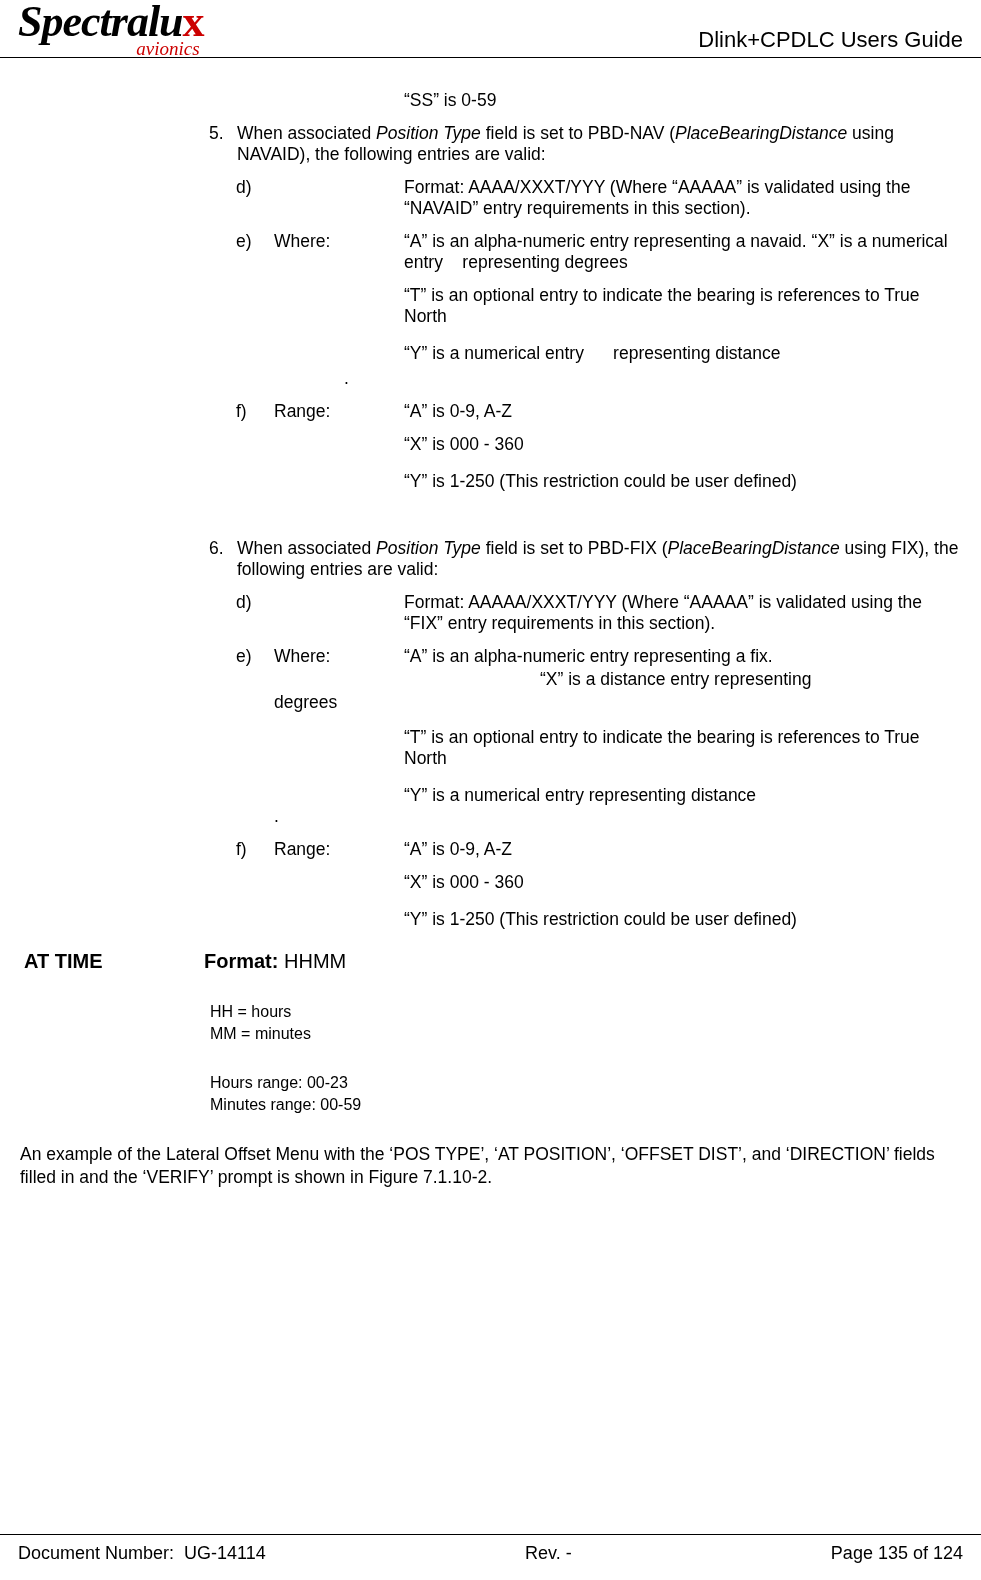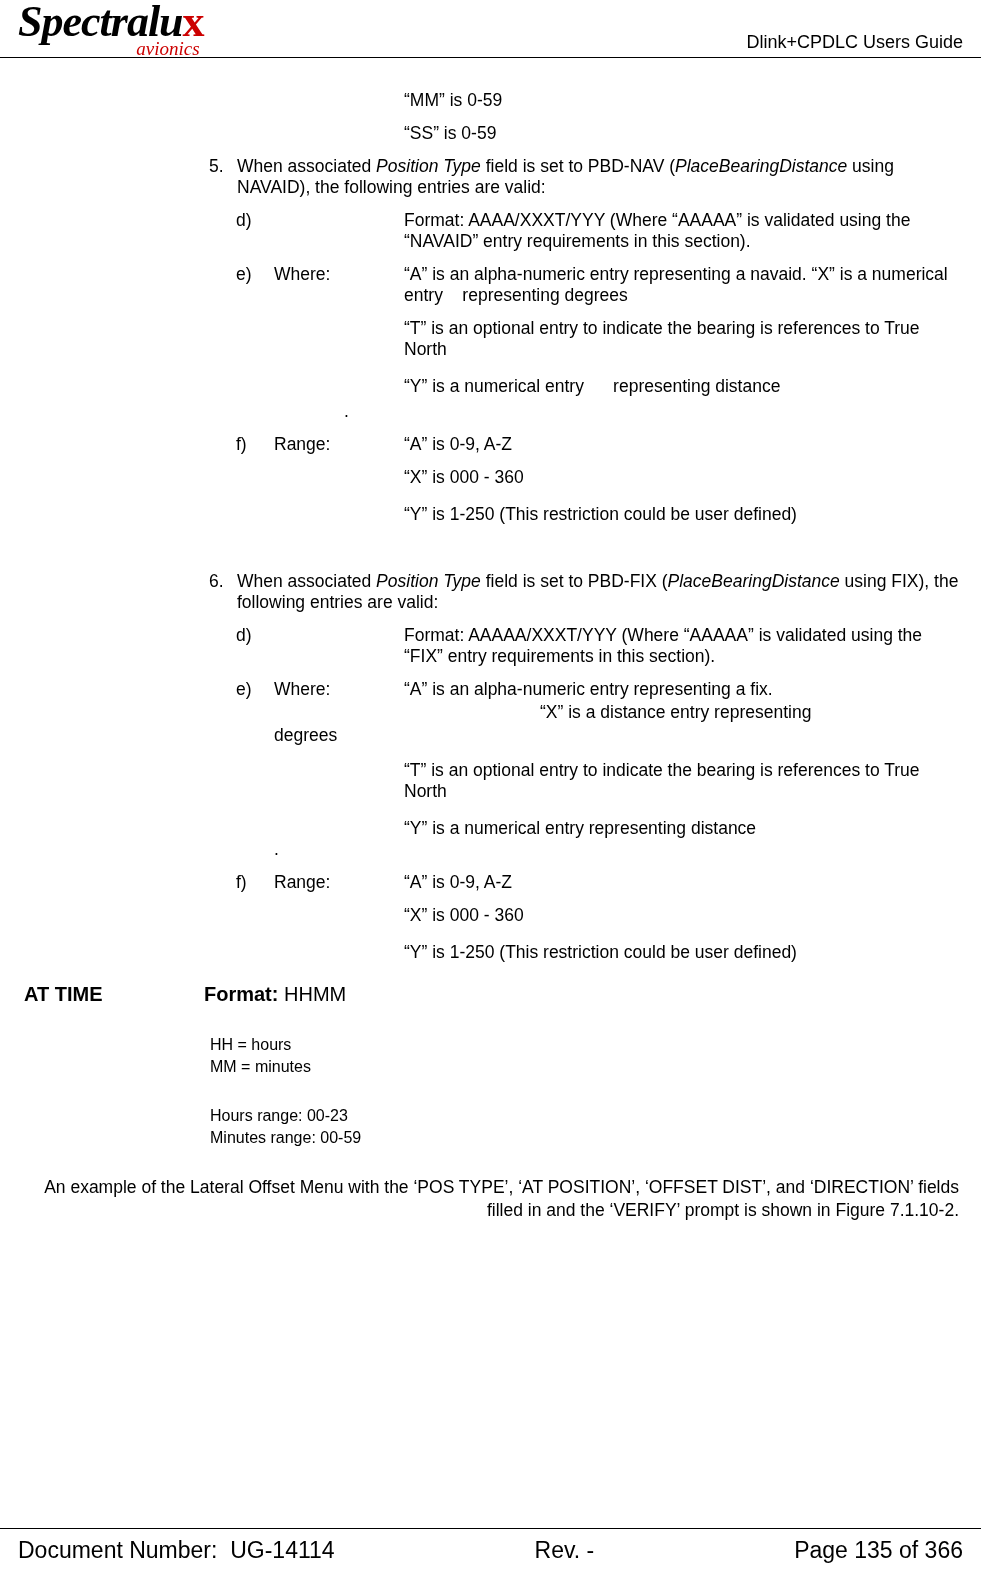--- a/index.html
+++ b/index.html
@@ -33,21 +33,21 @@
     .logo-bottom {
       font-family: "Times New Roman", serif;
       font-size: 19px;
       font-weight: normal;
       font-style: italic;
       color: #c00;
       text-align: right;
       padding-right: 4px;
       margin-top: -2px;
     }
-    .doc-title { font-size: 18px; padding-bottom: 4px; margin-top: 17px; }
+    .doc-title { font-size: 22px; padding-bottom: 4px; margin-top: 17px; }
     .content {
       padding: 32px 10px 0 10px;
     }
     .cont-line {
       margin-left: 394px;
       margin-bottom: 12px;
     }
     .num-item {
       display: flex;
       margin-left: 199px;
@@ -88,47 +88,45 @@
     .sec-block {
       margin-left: 200px;
       font-size: 16px;
       line-height: 1.35;
       margin-bottom: 28px;
     }
     .example-p {
       margin: 26px 12px 0 10px;
       font-size: 17.5px;
       line-height: 1.3;
-      text-align: right;
     }
     .footer {
       position: absolute;
       bottom: 16px;
       left: 0; right: 0;
       border-top: 1.5px solid #000;
       padding: 8px 18px 0 18px;
       display: flex;
       justify-content: space-between;
-      font-size: 23px;
+      font-size: 18px;
     }
   </style>
 </head>
 <body>
 
 <div class="header">
   <div class="logo-wrap">
     <div class="logo-top"><span>Spectralu</span><span class="logo-x">x</span></div>
     <div class="logo-bottom">avionics</div>
   </div>
   <div class="doc-title">Dlink+CPDLC Users Guide</div>
 </div>
 
 <div class="content">
 
-  <div class="cont-line">“MM” is 0-59</div>
   <div class="cont-line">“SS” is 0-59</div>
 
   <div class="num-item">
     <div class="num">5.</div>
     <div class="body">
       <span>When associated </span><span class="italic">Position Type</span><span> field is set to PBD-NAV (</span><span class="italic">PlaceBearingDistance</span><span> using NAVAID), the following entries are valid:</span>
     </div>
   </div>
 
   <div class="sub-item">
@@ -204,14 +202,14 @@
     <div>Minutes range: 00-59</div>
   </div>
 
   <div class="example-p">An example of the Lateral Offset Menu with the ‘POS TYPE’, ‘AT POSITION’, ‘OFFSET DIST’, and ‘DIRECTION’ fields filled in and the ‘VERIFY’ prompt is shown in Figure 7.1.10-2.</div>
 
 </div>
 
 <div class="footer">
   <div>Document Number:&nbsp; UG-14114</div>
   <div>Rev. -</div>
-  <div>Page 135 of 366</div>
+  <div>Page 135 of 124</div>
 </div>
 
 </body></html>

